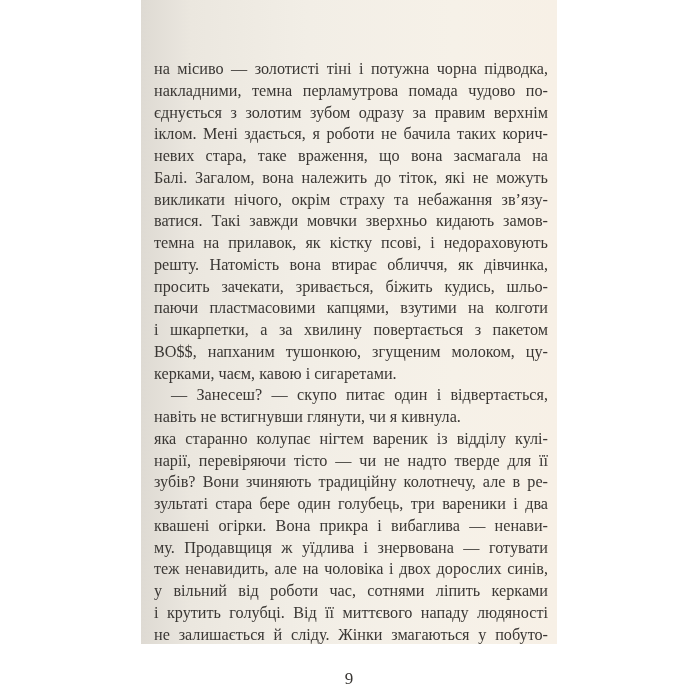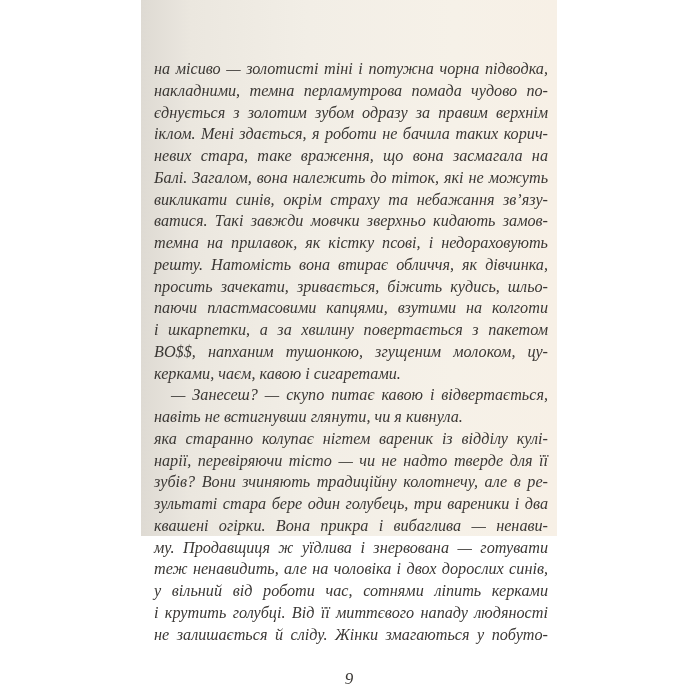--- a/index.html
+++ b/index.html
@@ -8,23 +8,22 @@
     width: 700px;
     height: 700px;
     background: #ffffff;
     overflow: hidden;
   }
   .page {
     position: absolute;
     left: 141px;
     top: 0;
     width: 416px;
-    height: 536px;
+    height: 644px;
     background: linear-gradient(to right, #dedad3 0%, #ebe7df 12%, #f2eee6 40%, #f6f1e8 75%, #f7f0e6 100%);
-    font-style: italic;
   }
   .text-block {
     position: absolute;
     left: 13px;
     top: 59px;
     width: 394px;
     font-family: "Liberation Serif", "DejaVu Serif", serif;
     font-size: 16.2px;
     line-height: 21.75px;
     color: #3a3734;
@@ -57,30 +56,30 @@
 <body>
 
 <div class="page">
   <div class="text-block" id="text-block">
       <span class="line">на місиво — золотисті тіні і потужна чорна підводка,</span>
       <span class="line">накладними, темна перламутрова помада чудово по-</span>
       <span class="line">єднується з золотим зубом одразу за правим верхнім</span>
       <span class="line">іклом. Мені здається, я роботи не бачила таких корич-</span>
       <span class="line">невих стара, таке враження, що вона засмагала на</span>
       <span class="line">Балі. Загалом, вона належить до тіток, які не можуть</span>
-      <span class="line">викликати синів, окрім страху та небажання зв’язу-</span>
+      <span class="line">викликати нічого, окрім страху та небажання зв’язу-</span>
       <span class="line">ватися. Такі завжди мовчки зверхньо кидають замов-</span>
       <span class="line">темна на прилавок, як кістку псові, і недораховують</span>
       <span class="line">решту. Натомість вона втирає обличчя, як дівчинка,</span>
       <span class="line">просить зачекати, зривається, біжить кудись, шльо-</span>
       <span class="line">паючи пластмасовими капцями, взутими на колготи</span>
       <span class="line">і шкарпетки, а за хвилину повертається з пакетом</span>
       <span class="line">BO$$, напханим тушонкою, згущеним молоком, цу-</span>
       <span class="line last">керками, чаєм, кавою і сигаретами.</span>
-      <span class="line indent">— Занесеш? — скупо питає кавою і відвертається,</span>
+      <span class="line indent">— Занесеш? — скупо питає один і відвертається,</span>
       <span class="line last">навіть не встигнувши глянути, чи я кивнула.</span>
       <span class="line">яка старанно колупає нігтем вареник із відділу кулі-</span>
       <span class="line">нарії, перевіряючи тісто — чи не надто тверде для її</span>
       <span class="line">зубів? Вони зчиняють традиційну колотнечу, але в ре-</span>
       <span class="line">зультаті стара бере один голубець, три вареники і два</span>
       <span class="line">квашені огірки. Вона прикра і вибаглива — ненави-</span>
       <span class="line">му. Продавщиця ж уїдлива і знервована — готувати</span>
       <span class="line">теж ненавидить, але на чоловіка і двох дорослих синів,</span>
       <span class="line">у вільний від роботи час, сотнями ліпить керками</span>
       <span class="line">і крутить голубці. Від її миттєвого нападу людяності</span>

